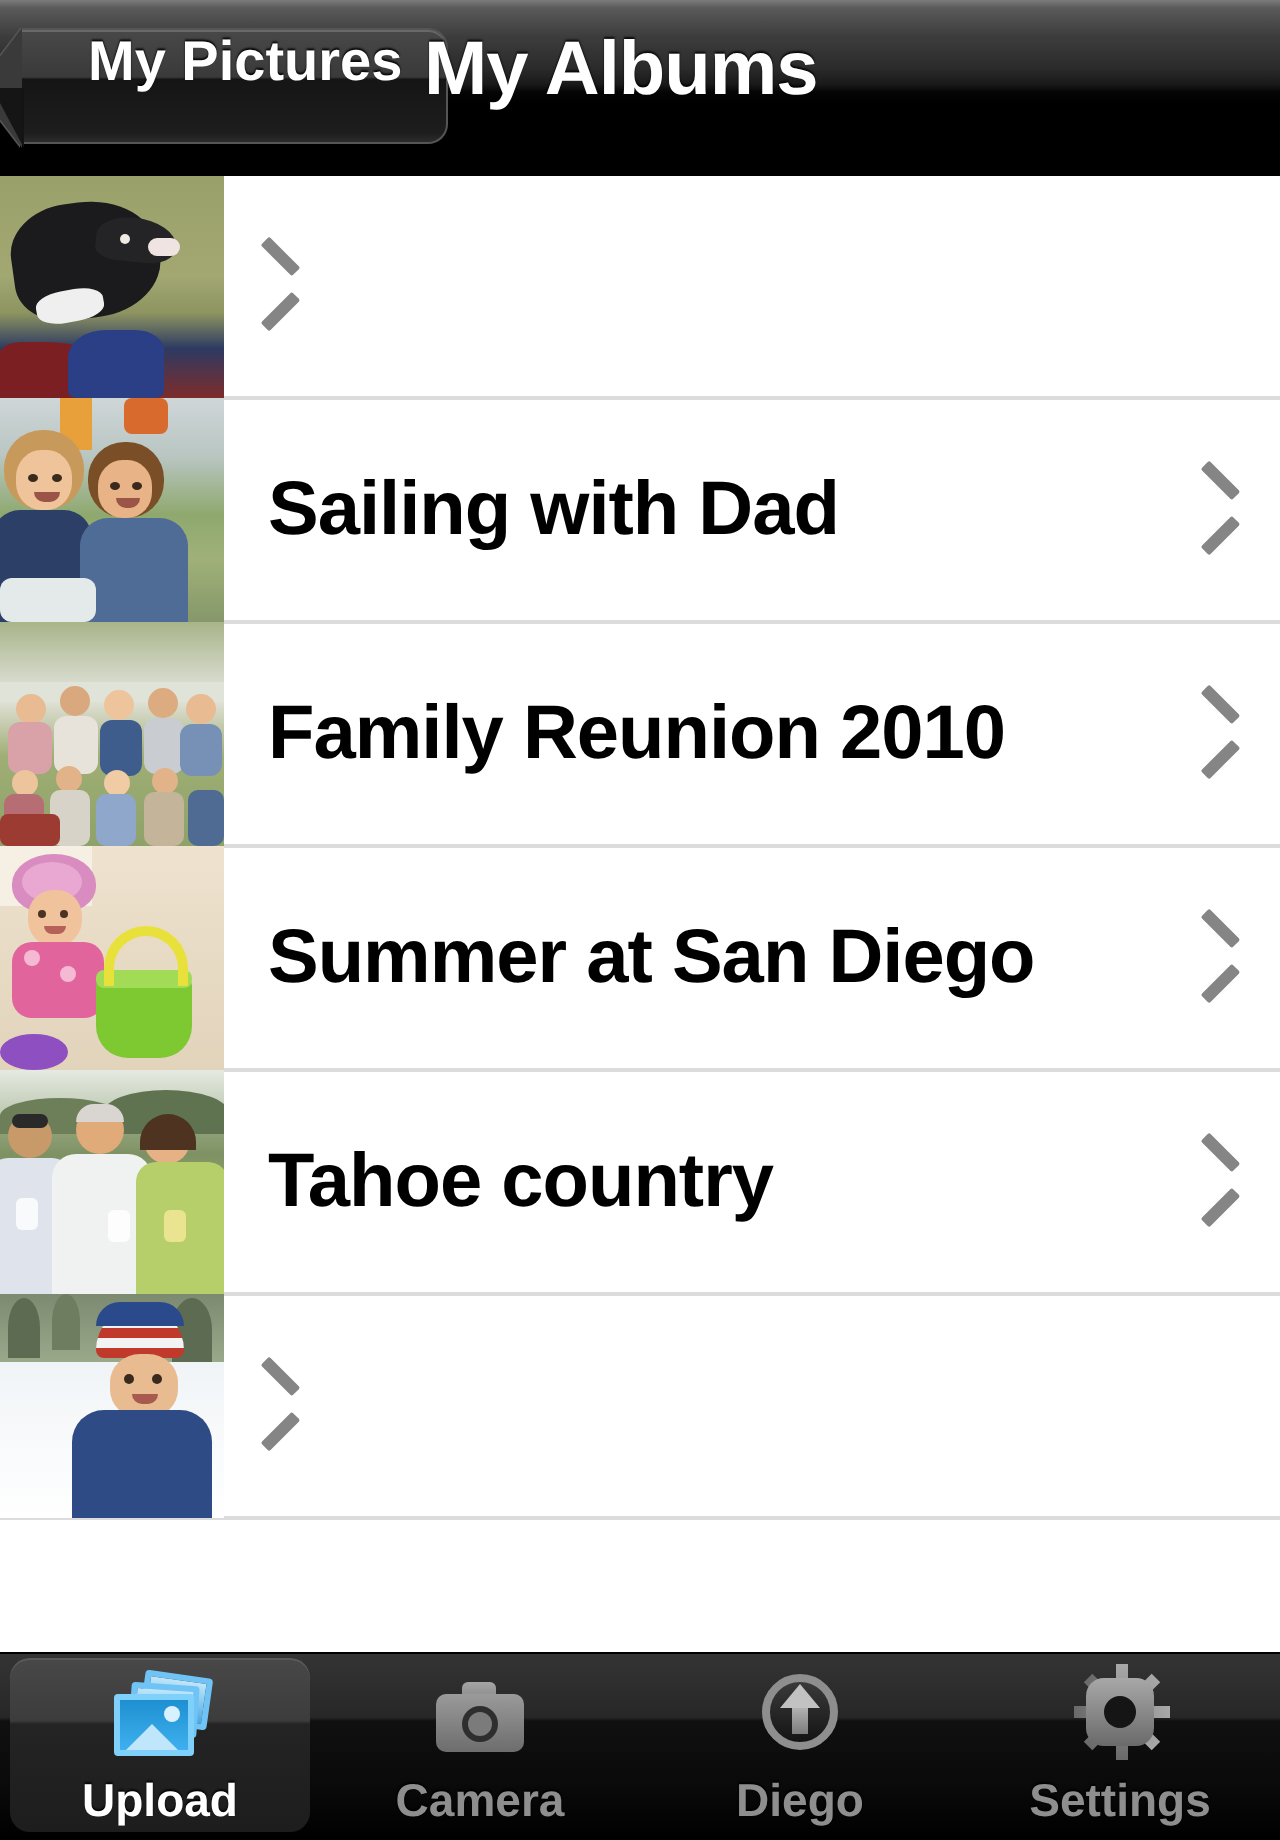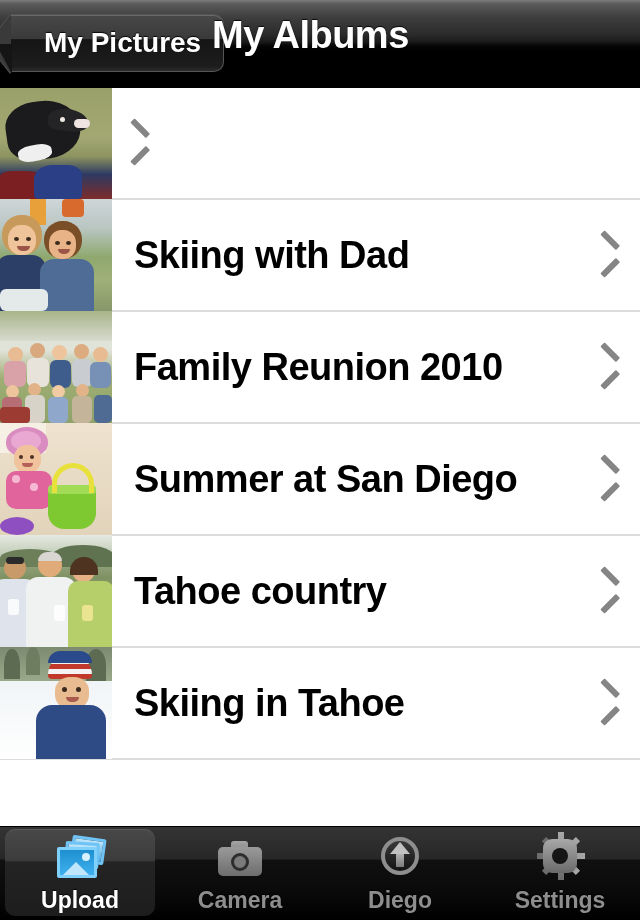--- a/index.html
+++ b/index.html
@@ -27,21 +27,21 @@
     white-space:nowrap;
   }
   
   .back-btn {
     position:absolute; left:10px; top:14px; height:58px;
     display:flex; align-items:center;
   }
   .back-shape {
     position:relative; height:58px;
     padding:0 22px 0 34px;
-    display:flex; align-items:center;
+    display:flex; align-items:flex-start;
     background:linear-gradient(to bottom,
       #484848 0%, #3a3a3a 42%, #151515 44%, #1d1d1d 92%, #2c2c2c 100%);
     border:1px solid #555;
     border-left:none;
     border-radius:0 10px 10px 0;
     box-shadow:inset 0 1px 0 rgba(255,255,255,0.18);
   }
   .back-shape::before {
     content:""; position:absolute; left:-22px; top:-1px;
     width:0; height:0;
@@ -246,21 +246,21 @@
     <i style="left:17px;top:47px;width:13px;height:5px;border-radius:0 0 8px 8px;background:#9a5448"></i>
     <i style="left:-4px;top:56px;width:50px;height:56px;background:#2c3f66;border-radius:14px 14px 0 0"></i>
     <i style="left:44px;top:22px;width:38px;height:38px;border-radius:48%;background:#7a4f28"></i>
     <i style="left:49px;top:31px;width:27px;height:29px;border-radius:45%;background:#e8b487"></i>
     <i style="left:55px;top:42px;width:5px;height:4px;border-radius:50%;background:#3a2a1d"></i>
     <i style="left:66px;top:42px;width:5px;height:4px;border-radius:50%;background:#3a2a1d"></i>
     <i style="left:58px;top:50px;width:12px;height:5px;border-radius:0 0 8px 8px;background:#9a5448"></i>
     <i style="left:40px;top:60px;width:54px;height:52px;background:#4f6c96;border-radius:14px 14px 0 0"></i>
     <i style="left:0;top:90px;width:48px;height:22px;background:#e4e9ea;border-radius:6px"></i>
         </span>
-        <span class="row-title">Skiing with Dad</span>
+        <span class="row-title">Sailing with Dad</span>
         <span class="chevron"></span>
       </div>
       <div class="row">
         <span class="thumb">
     <i style="left:0;top:0;width:112px;height:112px;background:linear-gradient(to bottom,#a8b489 0%,#cfd4c2 22%,#e4e4dc 34%,#9fae74 60%,#8da269 100%)"></i>
     <i style="left:0;top:30px;width:112px;height:10px;background:#dfe3d8"></i>
     <i style="left:8px;top:36px;width:15px;height:15px;border-radius:50%;background:#e8bb92"></i>
     <i style="left:30px;top:32px;width:15px;height:15px;border-radius:50%;background:#d9a87e"></i>
     <i style="left:52px;top:34px;width:15px;height:15px;border-radius:50%;background:#eec49c"></i>
     <i style="left:74px;top:33px;width:15px;height:15px;border-radius:50%;background:#dcab80"></i>
@@ -335,21 +335,20 @@
     <i style="left:26px;top:0;width:14px;height:28px;background:#6e7c60;border-radius:50% 50% 0 0"></i>
     <i style="left:86px;top:2px;width:20px;height:32px;background:#5d6b52;border-radius:50% 50% 0 0"></i>
     <i style="left:48px;top:6px;width:44px;height:26px;border-radius:22px 22px 4px 4px;background:repeating-linear-gradient(0deg,#c0392b 0 5px,#f3f3f3 5px 10px)"></i>
     <i style="left:48px;top:4px;width:44px;height:12px;border-radius:22px 22px 0 0;background:#2b4a8c"></i>
     <i style="left:55px;top:30px;width:34px;height:32px;border-radius:44%;background:#e9bb90"></i>
     <i style="left:62px;top:40px;width:5px;height:5px;border-radius:50%;background:#3a2a1d"></i>
     <i style="left:76px;top:40px;width:5px;height:5px;border-radius:50%;background:#3a2a1d"></i>
     <i style="left:66px;top:50px;width:13px;height:5px;border-radius:0 0 8px 8px;background:#a85a4e"></i>
     <i style="left:36px;top:58px;width:70px;height:54px;background:#2f4b86;border-radius:16px 16px 0 0"></i>
     </span>
-        <span class="row-title">Skiing in Tahoe</span>
         <span class="chevron"></span>
       </div>
     </div>
 
   <div class="tabbar" id="tab-bar">
       <div class="tab active">
         <span class="tab-bg"></span>
         <span class="tab-icon"><span class="ic-albums">
       <i class="card c1"></i><i class="card c2"></i><i class="card c3"></i></span></span>
         <span class="tab-label">Upload</span>

